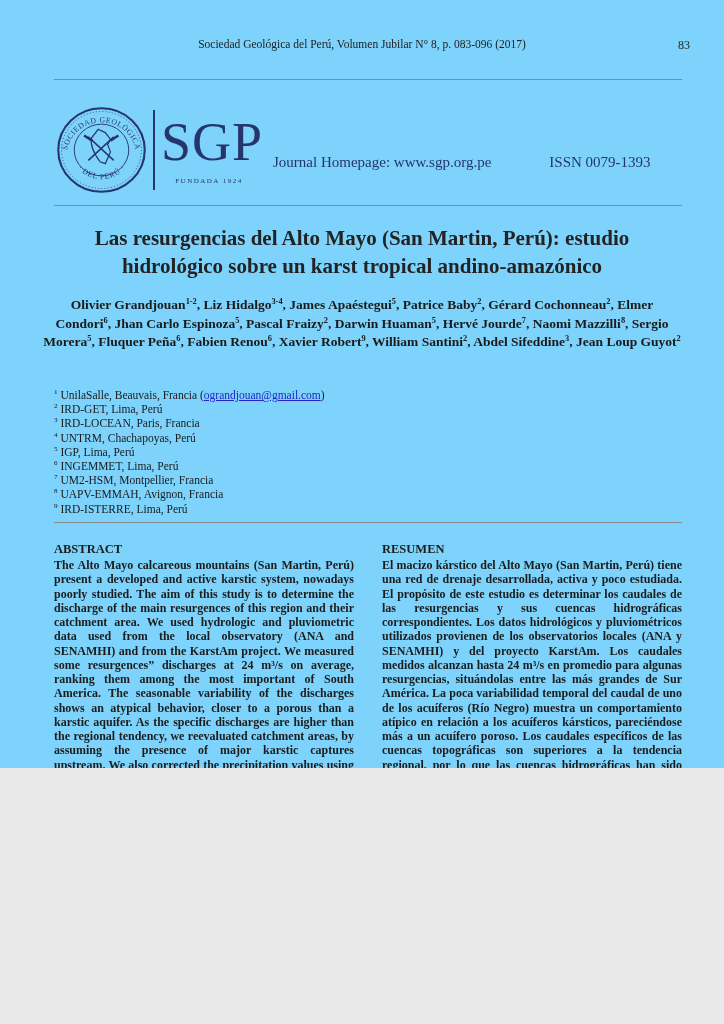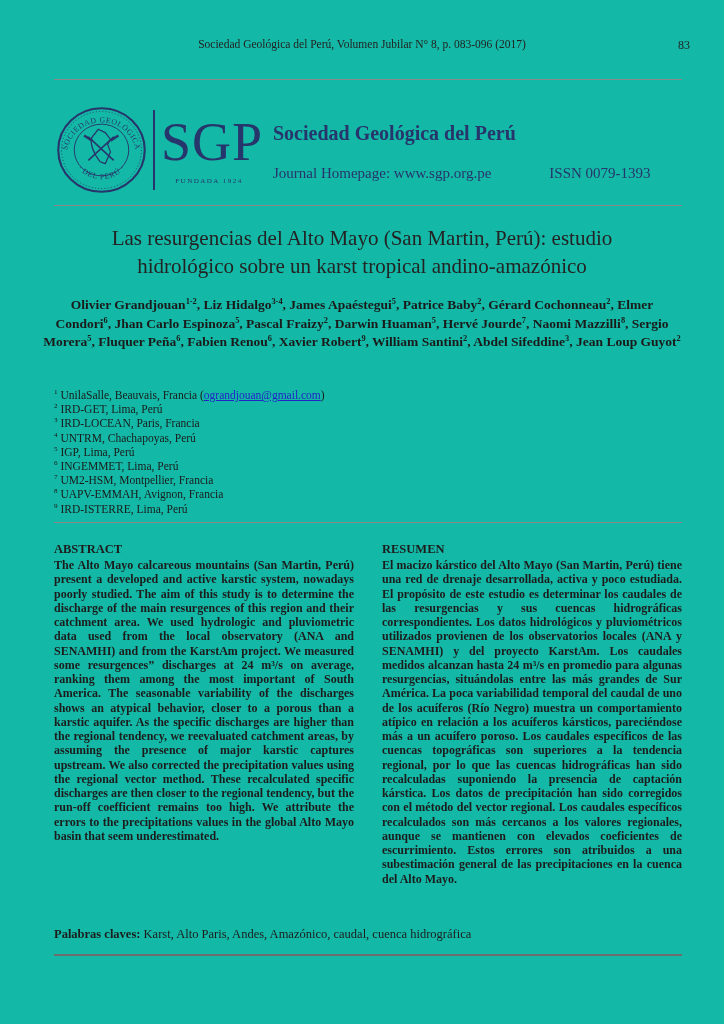--- a/index.html
+++ b/index.html
@@ -1,19 +1,19 @@
 <!DOCTYPE html>
 <html><head>
 <meta charset="utf-8">
 <style>
   * { margin:0; padding:0; box-sizing:border-box; }
   html,body { background:#e9e9e9; }
   .page {
-    position:relative; width:724px; height:1024px; margin:0 auto;
-    background:#14b8a6; font-family:"Liberation Serif", serif; color:#1c1c1c;
+    position:relative; width:724px; height:768px; margin:0 auto;
+    background:#7dd3fc; font-family:"Liberation Serif", serif; color:#1c1c1c;
     overflow:hidden; box-shadow:0 0 4px rgba(0,0,0,.25);
   }
   .running-head { position:absolute; top:38px; left:0; right:0; text-align:center; font-size:11.5px; color:#222; }
   .page-num { position:absolute; top:38px; right:34px; font-size:12px; color:#222; }
   .rule { position:absolute; left:54px; width:628px; border-top:1.5px solid #8a8a8a; }
   .rule-1 { top:79px; } .rule-2 { top:205px; } .rule-3 { top:522px; }
   .rule-4 { top:954px; border-top:2px solid #6e6e6e; }
 
   .masthead { position:absolute; top:100px; left:54px; width:628px; height:100px; display:flex; align-items:center; }
   .seal { width:95px; height:94px; flex:0 0 auto; }
@@ -80,32 +80,31 @@
     </svg>
 
     <div class="vbar"></div>
 
     <div class="sgp-block">
       <div class="sgp-acronym">SGP</div>
       <div class="sgp-founded">FUNDADA 1924</div>
     </div>
 
     <div class="journal-block">
-      <div class="journal-title">Sociedad Geológica del Perú</div>
       <div class="journal-row">
         <span class="journal-homepage">Journal Homepage: </span>
           <a class="journal-url">www.sgp.org.pe</a>
         <span class="journal-issn">ISSN 0079-1393</span>
       </div>
     </div>
   </div>
 
   <div class="rule rule-2"></div>
 
-  <h1 class="article-title" style="font-weight:normal;">Las resurgencias del Alto Mayo (San Martin, Perú): estudio hidrológico sobre un karst tropical andino-amazónico</h1>
+  <h1 class="article-title" style="font-weight:bold;">Las resurgencias del Alto Mayo (San Martin, Perú): estudio hidrológico sobre un karst tropical andino-amazónico</h1>
 
   <div class="authors">Olivier Grandjouan<sup>1-2</sup>, Liz Hidalgo<sup>3-4</sup>, James Apaéstegui<sup>5</sup>, Patrice Baby<sup>2</sup>, Gérard Cochonneau<sup>2</sup>, Elmer Condori<sup>6</sup>, Jhan Carlo Espinoza<sup>5</sup>, Pascal Fraizy<sup>2</sup>, Darwin Huaman<sup>5</sup>, Hervé Jourde<sup>7</sup>, Naomi Mazzilli<sup>8</sup>, Sergio Morera<sup>5</sup>, Fluquer Peña<sup>6</sup>, Fabien Renou<sup>6</sup>, Xavier Robert<sup>9</sup>, William Santini<sup>2</sup>, Abdel Sifeddine<sup>3</sup>, Jean Loup Guyot<sup>2</sup></div>
 
   <div class="affiliations">
       <div><sup>1</sup> UnilaSalle, Beauvais, Francia (<a class="email-link">ograndjouan@gmail.com</a>)</div>
       <div><sup>2</sup> IRD-GET, Lima, Perú</div>
       <div><sup>3</sup> IRD-LOCEAN, Paris, Francia</div>
       <div><sup>4</sup> UNTRM, Chachapoyas, Perú</div>
       <div><sup>5</sup> IGP, Lima, Perú</div>
       <div><sup>6</sup> INGEMMET, Lima, Perú</div>

